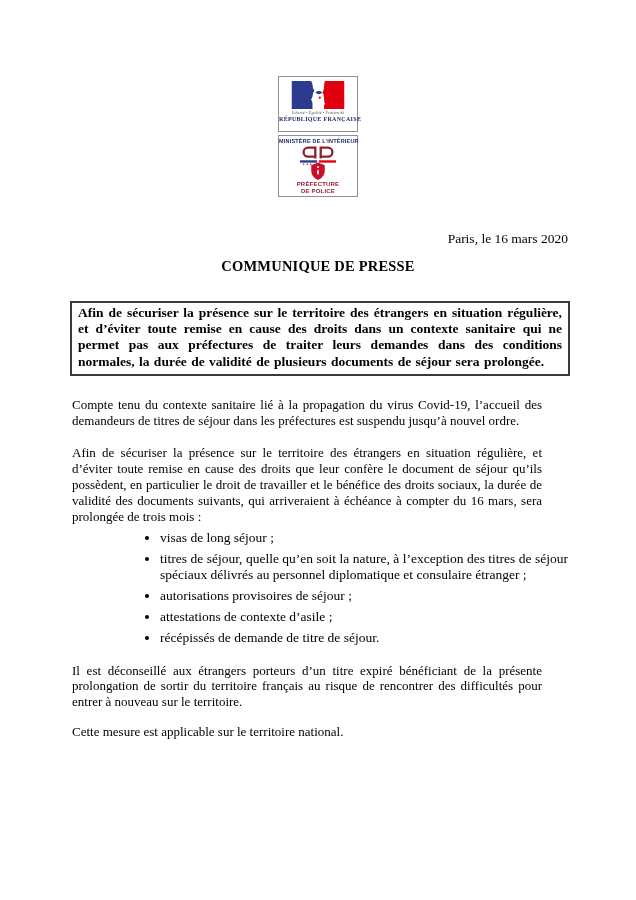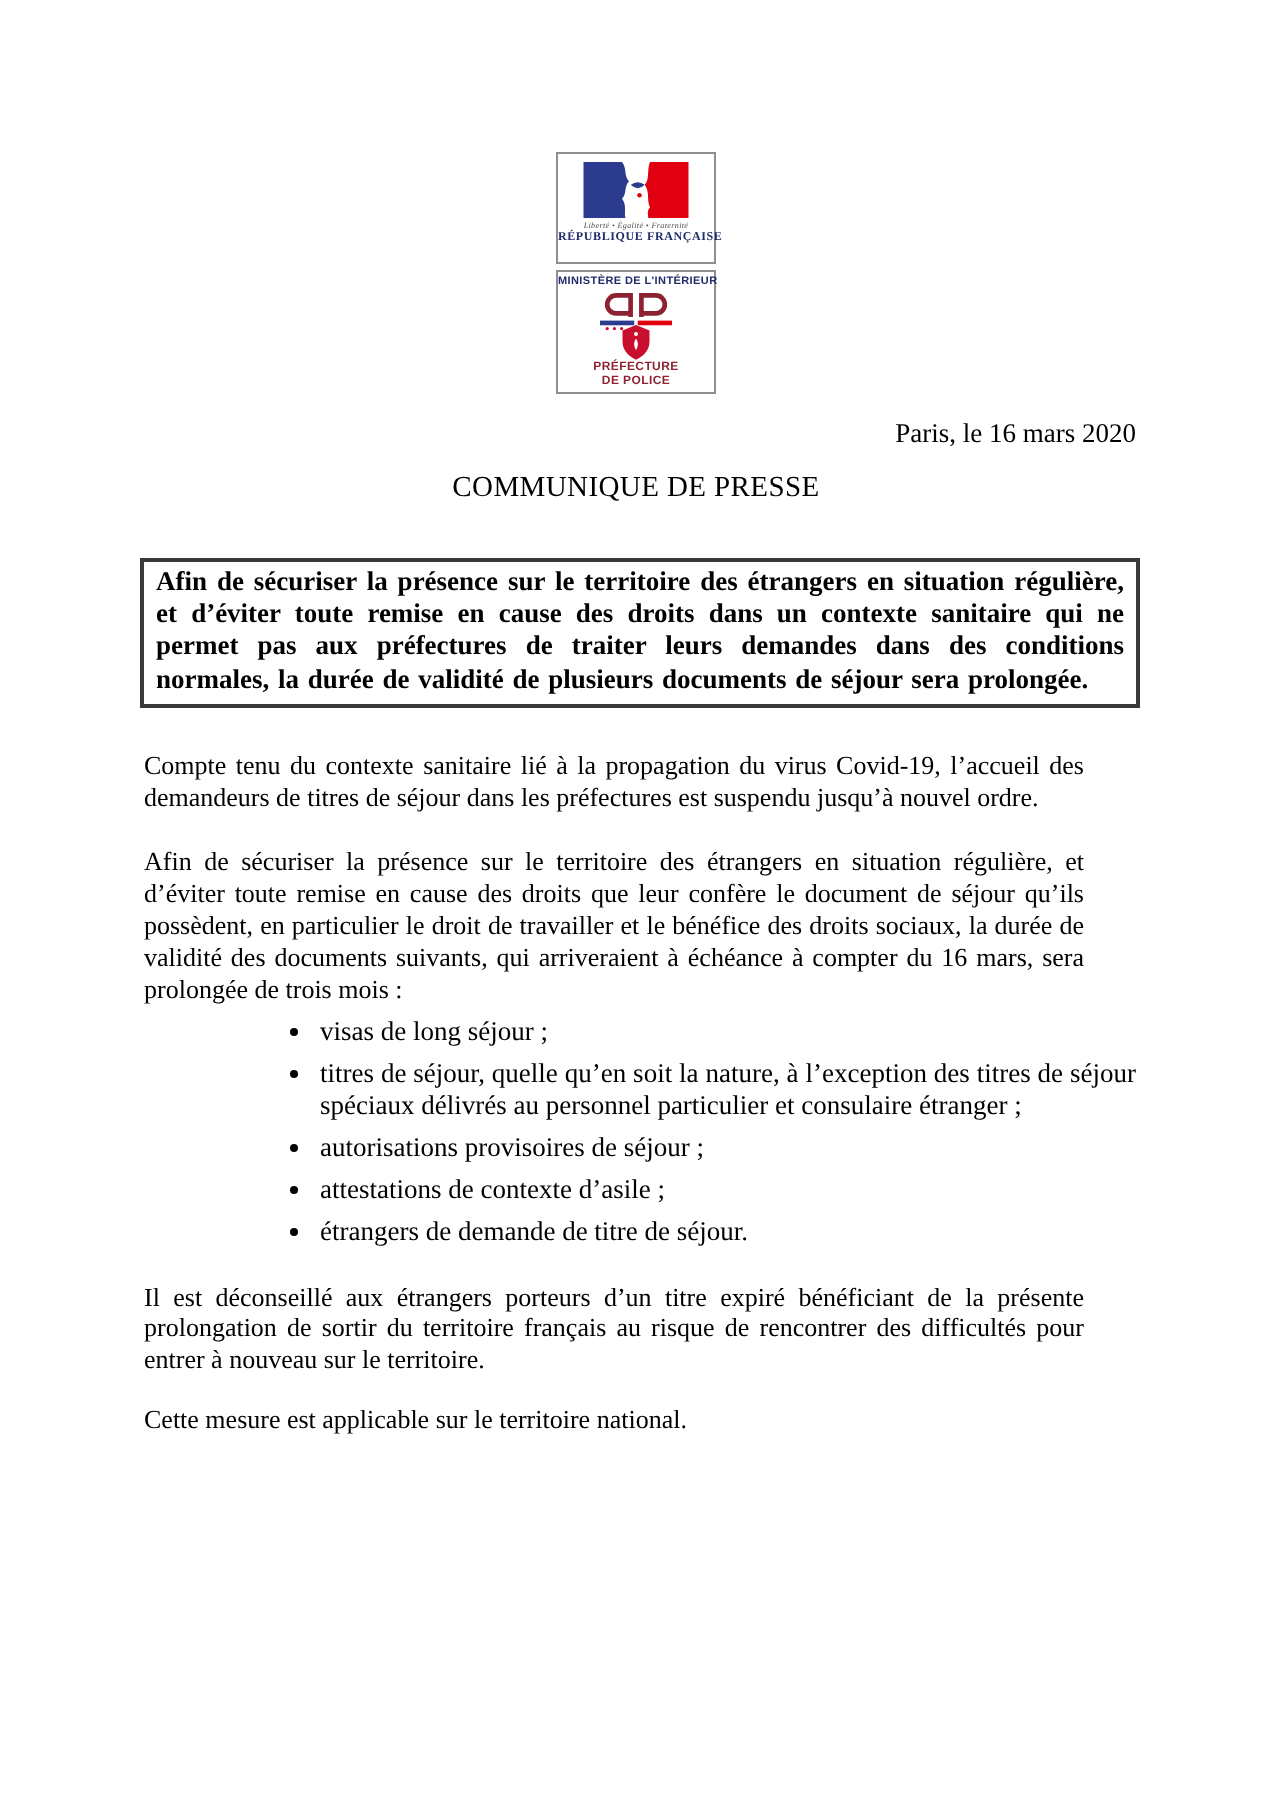--- a/index.html
+++ b/index.html
@@ -61,29 +61,29 @@
     font-size: 6px;
     font-weight: bold;
     color: #8d2332;
     line-height: 6.5px;
     letter-spacing: 0.2px;
     font-family: "Liberation Sans", sans-serif;
   }
 
   
   .dateline {
-    margin: 12px 68px 0 72px;
+    margin: 34px 68px 0 72px;
     text-align: right;
     font-size: 13.5px;
   }
   .doc-title {
     margin-top: 11px;
     text-align: center;
     font-size: 14.5px;
-    font-weight: normal;
+    font-weight: bold;
     letter-spacing: 0.2px;
   }
 
   
   .highlight-box {
     margin: 26px 66px 0 70px;
     border: 2px solid #3a3a3a;
     padding: 2px 6px 4px 6px;
     font-size: 13.5px;
     font-weight: bold;
@@ -153,22 +153,22 @@
   <div class="dateline">Paris, le 16 mars 2020</div>
   <div class="doc-title">COMMUNIQUE DE PRESSE</div>
 
   <div class="highlight-box">Afin de sécuriser la présence sur le territoire des étrangers en situation régulière, et d’éviter toute remise en cause des droits dans un contexte sanitaire qui ne permet pas aux préfectures de traiter leurs demandes dans des conditions normales, la durée de validité de plusieurs documents de séjour sera prolongée.</div>
 
   <p class="body-text first">Compte tenu du contexte sanitaire lié à la propagation du virus Covid-19, l’accueil des demandeurs de titres de séjour dans les préfectures est suspendu jusqu’à nouvel ordre.</p>
   <p class="body-text">Afin de sécuriser la présence sur le territoire des étrangers en situation régulière, et d’éviter toute remise en cause des droits que leur confère le document de séjour qu’ils possèdent, en particulier le droit de travailler et le bénéfice des droits sociaux, la durée de validité des documents suivants, qui arriveraient à échéance à compter du 16 mars, sera prolongée de trois mois :</p>
 
   <ul class="doc-list">
     <li>visas de long séjour ;</li>
-    <li>titres de séjour, quelle qu’en soit la nature, à l’exception des titres de séjour spéciaux délivrés au personnel particulier et consulaire étranger ;</li>
+    <li>titres de séjour, quelle qu’en soit la nature, à l’exception des titres de séjour spéciaux délivrés au personnel diplomatique et consulaire étranger ;</li>
     <li>autorisations provisoires de séjour ;</li>
     <li>attestations de contexte d’asile ;</li>
-    <li>étrangers de demande de titre de séjour.</li>
+    <li>récépissés de demande de titre de séjour.</li>
   </ul>
 
   <p class="body-text p4">Il est déconseillé aux étrangers porteurs d’un titre expiré bénéficiant de la présente prolongation de sortir du territoire français au risque de rencontrer des difficultés pour entrer à nouveau sur le territoire.</p>
   <p class="body-text p3">Cette mesure est applicable sur le territoire national.</p>
 
 </div>
 
 </body></html>

